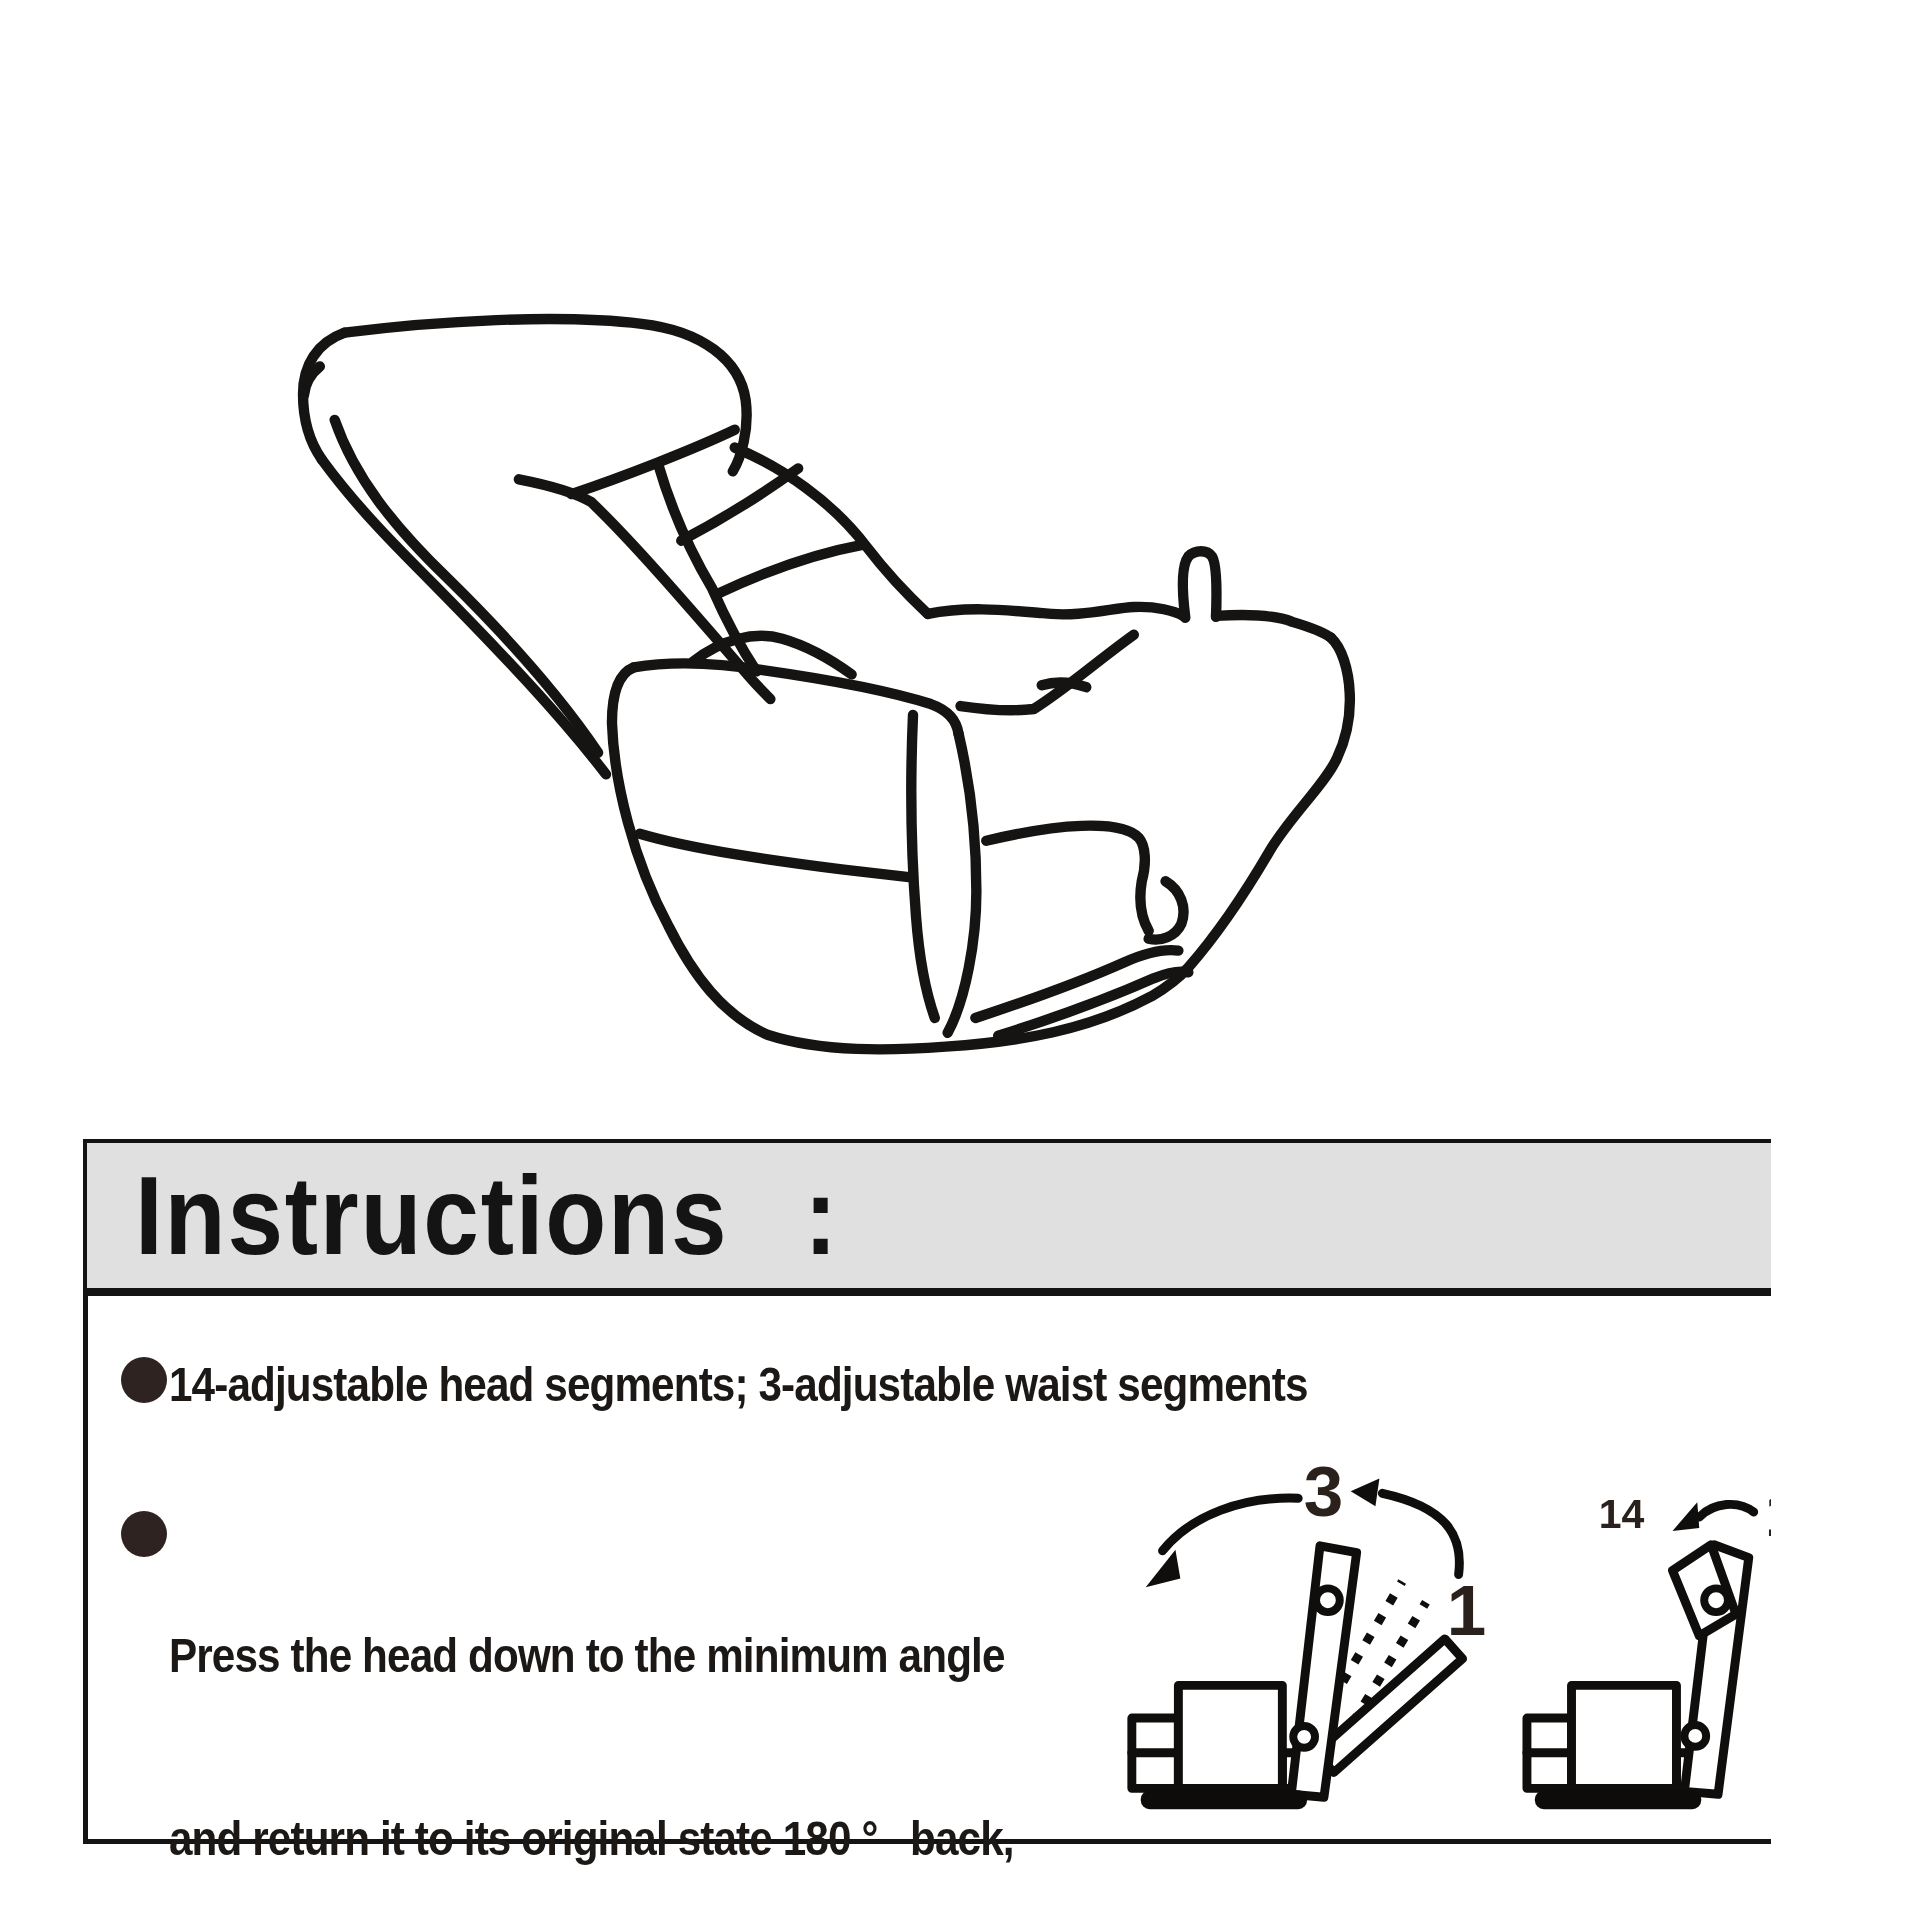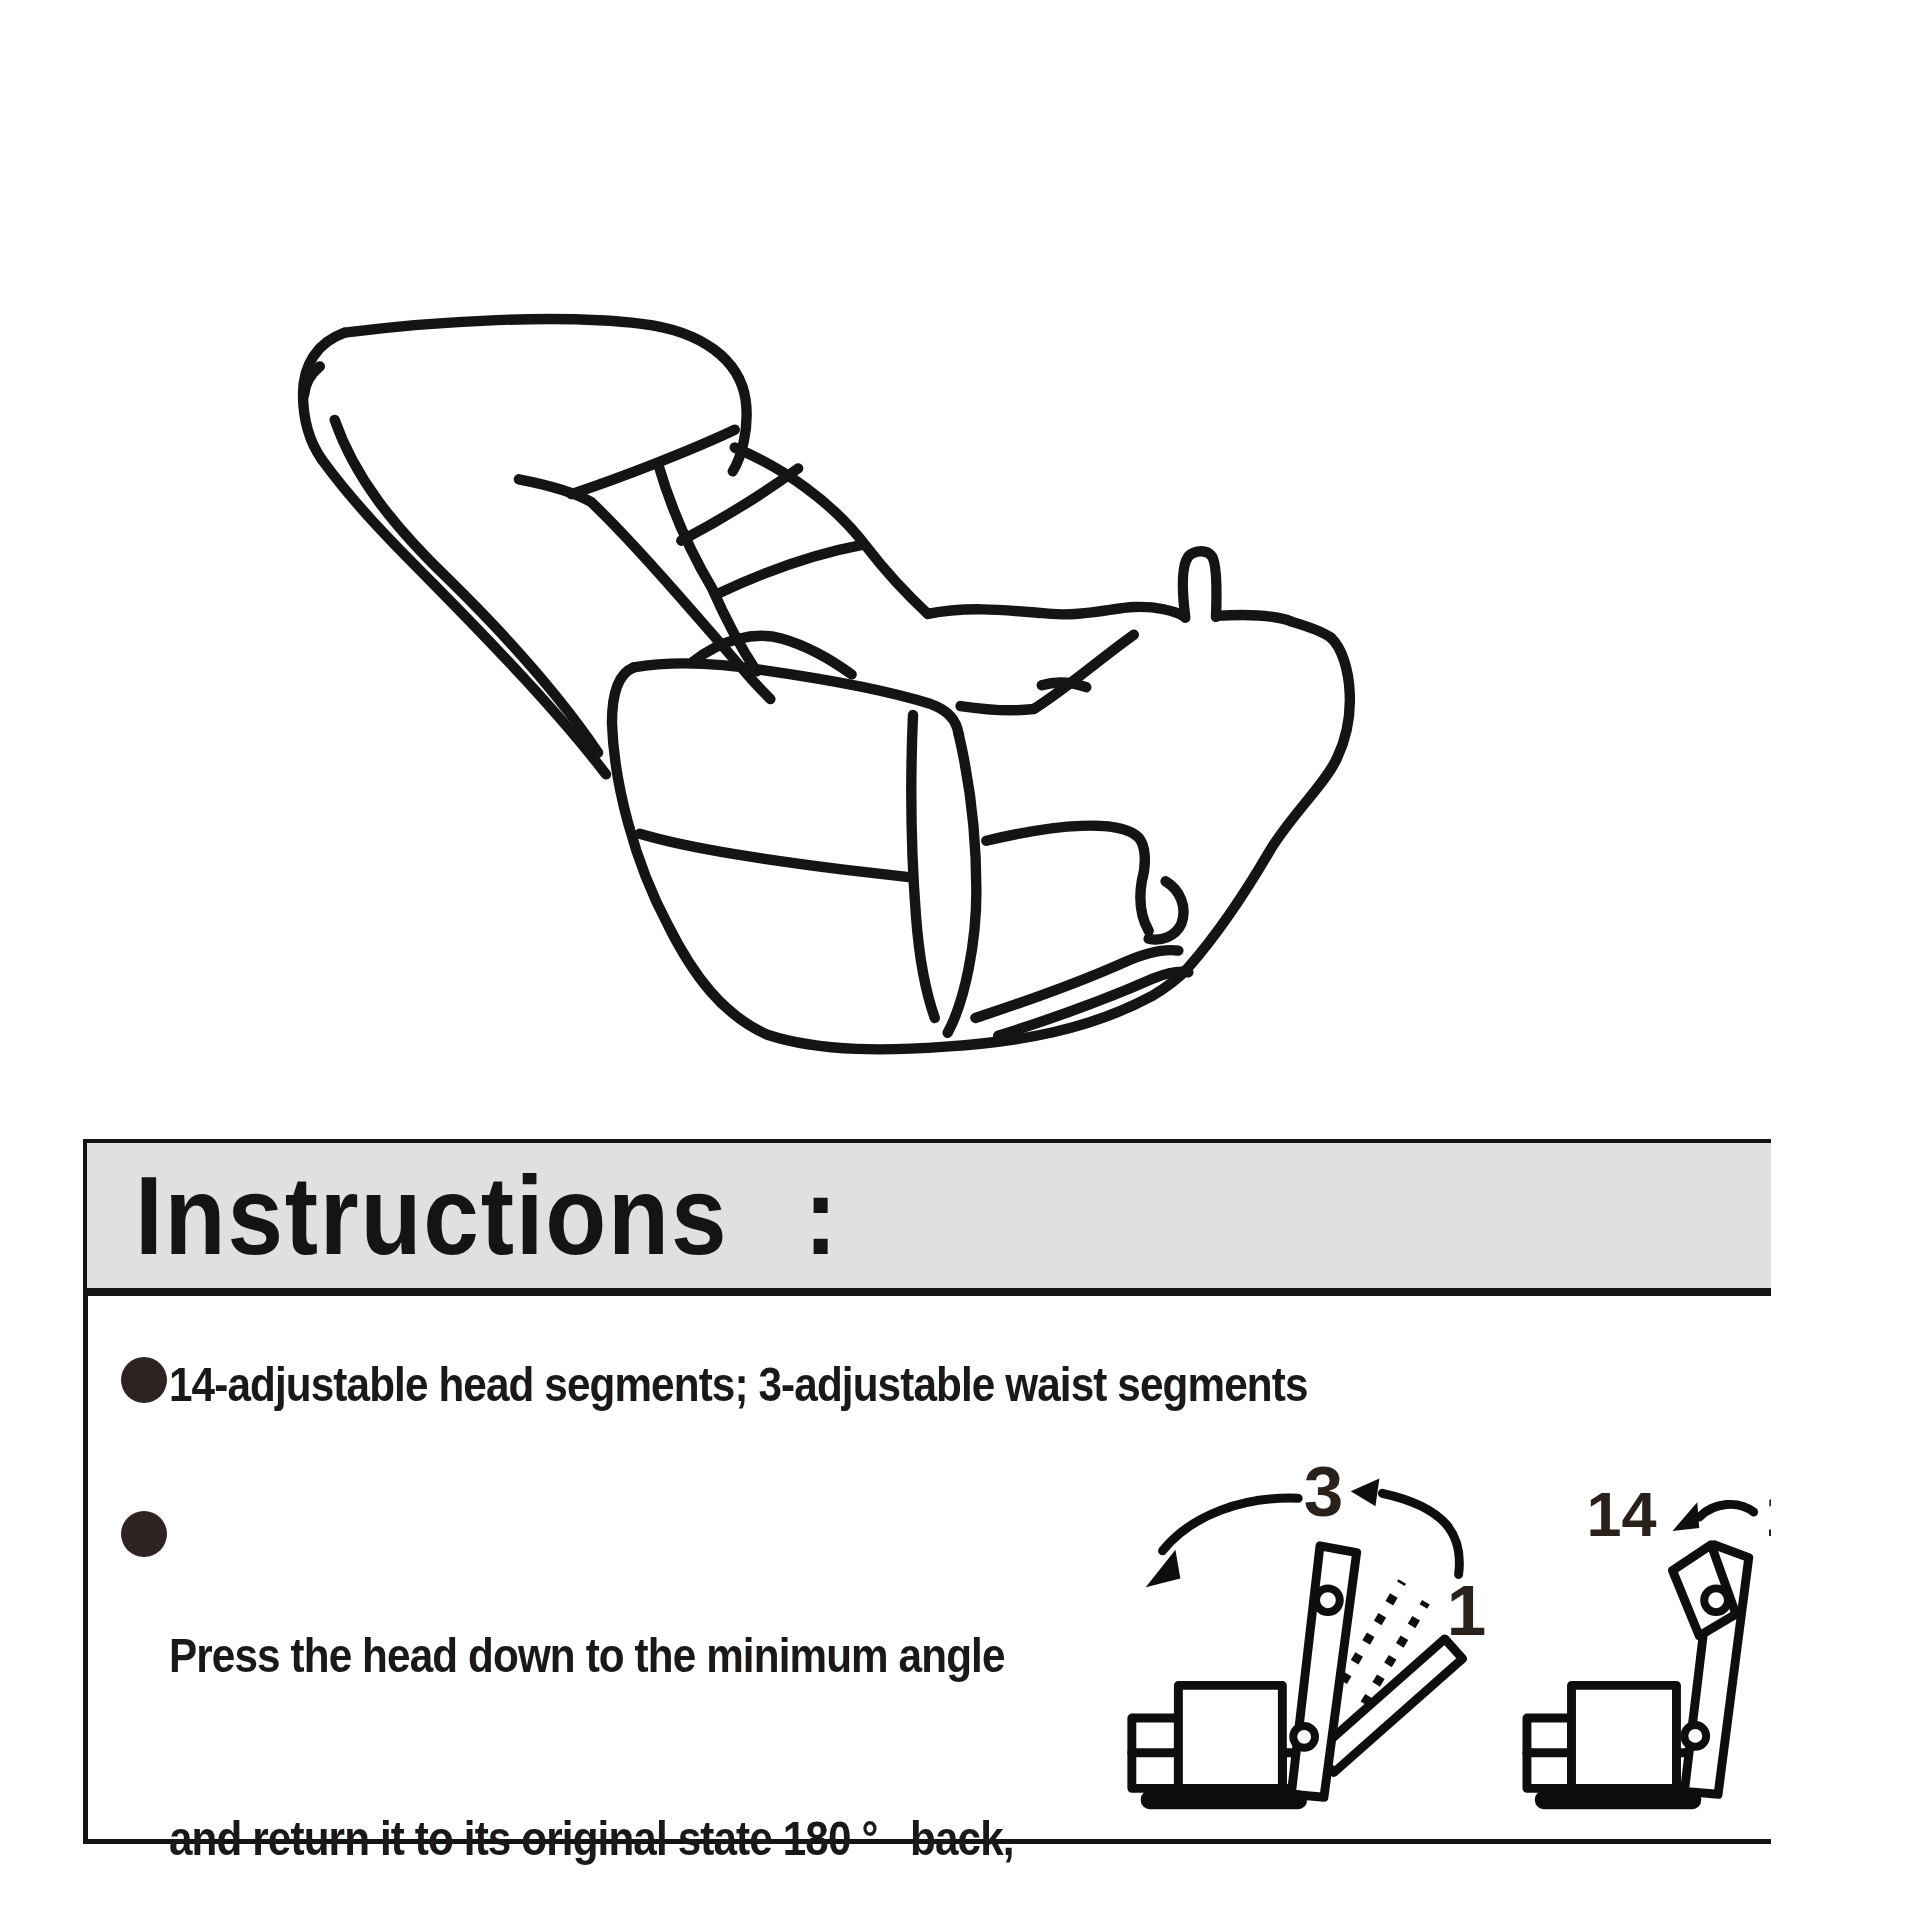--- a/index.html
+++ b/index.html
@@ -22,21 +22,21 @@
   .btext{position:absolute;left:81px;font-size:48px;font-weight:700;color:#1b1816;
          letter-spacing:-1px;white-space:pre;transform:scaleX(.88);transform-origin:left top;}
   .t1{top:217px;line-height:48px;}
   .t2{top:359px;line-height:61px;}
 
   
   .num{position:absolute;font-weight:700;color:#2b211c;text-align:center;
        font-family:"Liberation Sans",sans-serif;}
   .n3 {left:1284px;top:1453px;width:79px; font-size:71px;line-height:77px;}
   .n1a{left:1432px;top:1572px;width:69px; font-size:71px;line-height:77px;}
-  .n14{left:1570px;top:1481px;width:103px;font-size:63px;line-height:67px;}
+  .n14{left:1570px;top:1481px;width:103px;font-size:41px;line-height:67px;}
   .n1b{left:1750px;top:1481px;width:65px; font-size:63px;line-height:67px;}
 </style>
 </head>
 <body>
 
 <div class="page">
 
   <svg class="art" viewBox="0 0 1946 1946">
 
     <g fill="none" stroke="#161412" stroke-width="10.5" stroke-linecap="round" stroke-linejoin="round">

